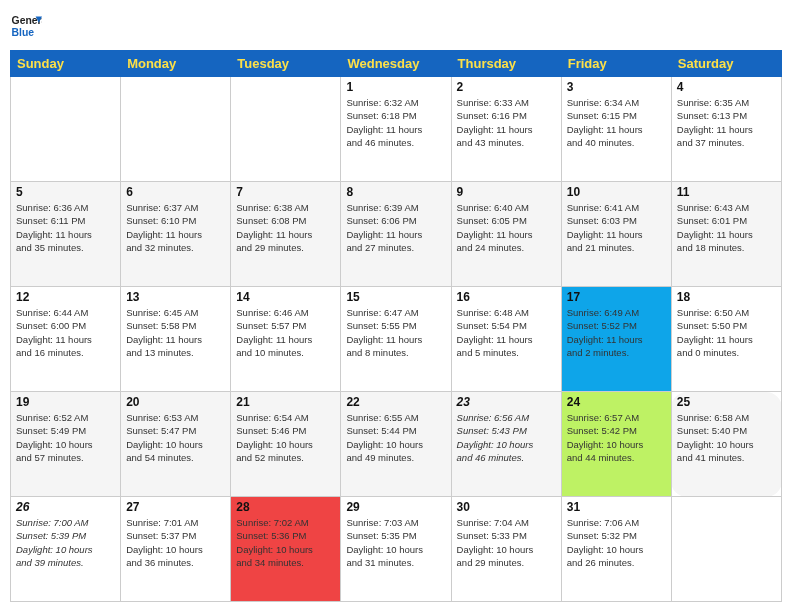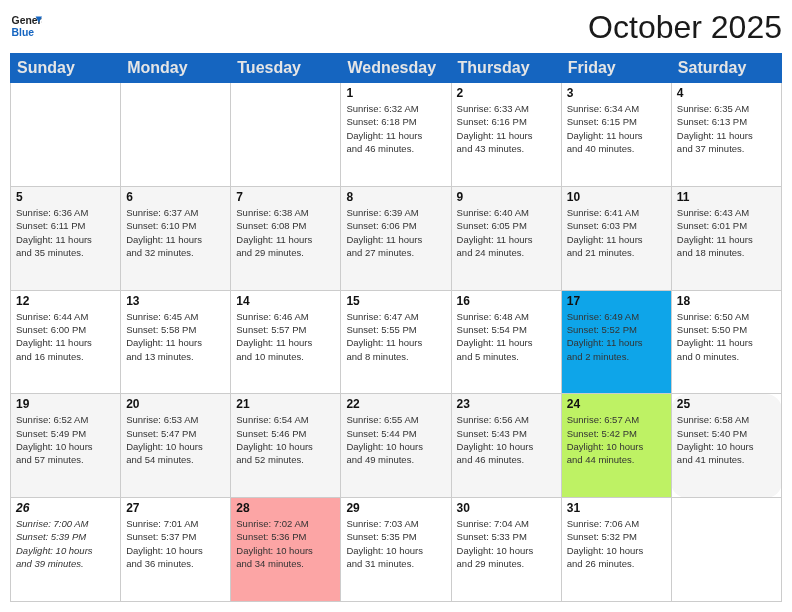--- a/index.html
+++ b/index.html
@@ -47,24 +47,24 @@
     }
     .calendar {
       flex: 1;
       border: 1px solid #ccc;
       border-collapse: collapse;
       width: 100%;
       table-layout: fixed;
     }
     .calendar th {
       background-color: #1565c0;
-      color: #e5e5e5;
+      color: #fde047;
       text-align: left;
       padding: 5px 6px;
-      font-size: 16px;
+      font-size: 13px;
       font-weight: bold;
       border: 1px solid #1565c0;
     }
     .calendar td {
       border: 1px solid #ccc;
       vertical-align: top;
       padding: 3px 5px;
       font-size: 10px;
       color: #333;
       width: calc(100% / 7);
@@ -89,21 +89,20 @@
 <div class="page">
   <div class="header">
     <div class="logo">
       <svg class="logo-icon" viewBox="0 0 40 40">
         <text x="2" y="18" font-size="13" font-weight="bold" fill="#222">General</text>
         <text x="2" y="32" font-size="13" font-weight="bold" fill="#1565c0">Blue</text>
         <polygon points="32,8 40,8 36,16" fill="#1565c0"></polygon>
       </svg>
     </div>
     <div class="title-area">
-      <div class="month-title">October 2025</div>
     </div>
   </div>
 
   <table class="calendar">
     <thead>
       <tr>
       <th>Sunday</th>
           <th>Monday</th>
           <th>Tuesday</th>
           <th>Wednesday</th>
@@ -270,21 +269,21 @@
 Daylight: 10 hours
 and 52 minutes.</div>
           </td>
           <td style="background: rgb(245, 245, 245);">
             <span class="day-num">22</span>
             <div class="day-info" style="white-space: pre-line;">Sunrise: 6:55 AM
 Sunset: 5:44 PM
 Daylight: 10 hours
 and 49 minutes.</div>
           </td>
-          <td style="background: rgb(245, 245, 245);">
+          <td style="background: rgb(245, 245, 245); font-style: italic;">
             <span class="day-num">23</span>
             <div class="day-info" style="white-space: pre-line;">Sunrise: 6:56 AM
 Sunset: 5:43 PM
 Daylight: 10 hours
 and 46 minutes.</div>
           </td>
           <td style="background: #bef264;">
             <span class="day-num">24</span>
             <div class="day-info" style="white-space: pre-line;">Sunrise: 6:57 AM
 Sunset: 5:42 PM
@@ -307,21 +306,21 @@
 Daylight: 10 hours
 and 39 minutes.</div>
           </td>
           <td style="background: rgb(255, 255, 255);">
             <span class="day-num">27</span>
             <div class="day-info" style="white-space: pre-line;">Sunrise: 7:01 AM
 Sunset: 5:37 PM
 Daylight: 10 hours
 and 36 minutes.</div>
           </td>
-          <td style="background: #fca5a5;">
+          <td style="background: #ef4444;">
             <span class="day-num">28</span>
             <div class="day-info" style="white-space: pre-line;">Sunrise: 7:02 AM
 Sunset: 5:36 PM
 Daylight: 10 hours
 and 34 minutes.</div>
           </td>
           <td style="background: rgb(255, 255, 255);">
             <span class="day-num">29</span>
             <div class="day-info" style="white-space: pre-line;">Sunrise: 7:03 AM
 Sunset: 5:35 PM

